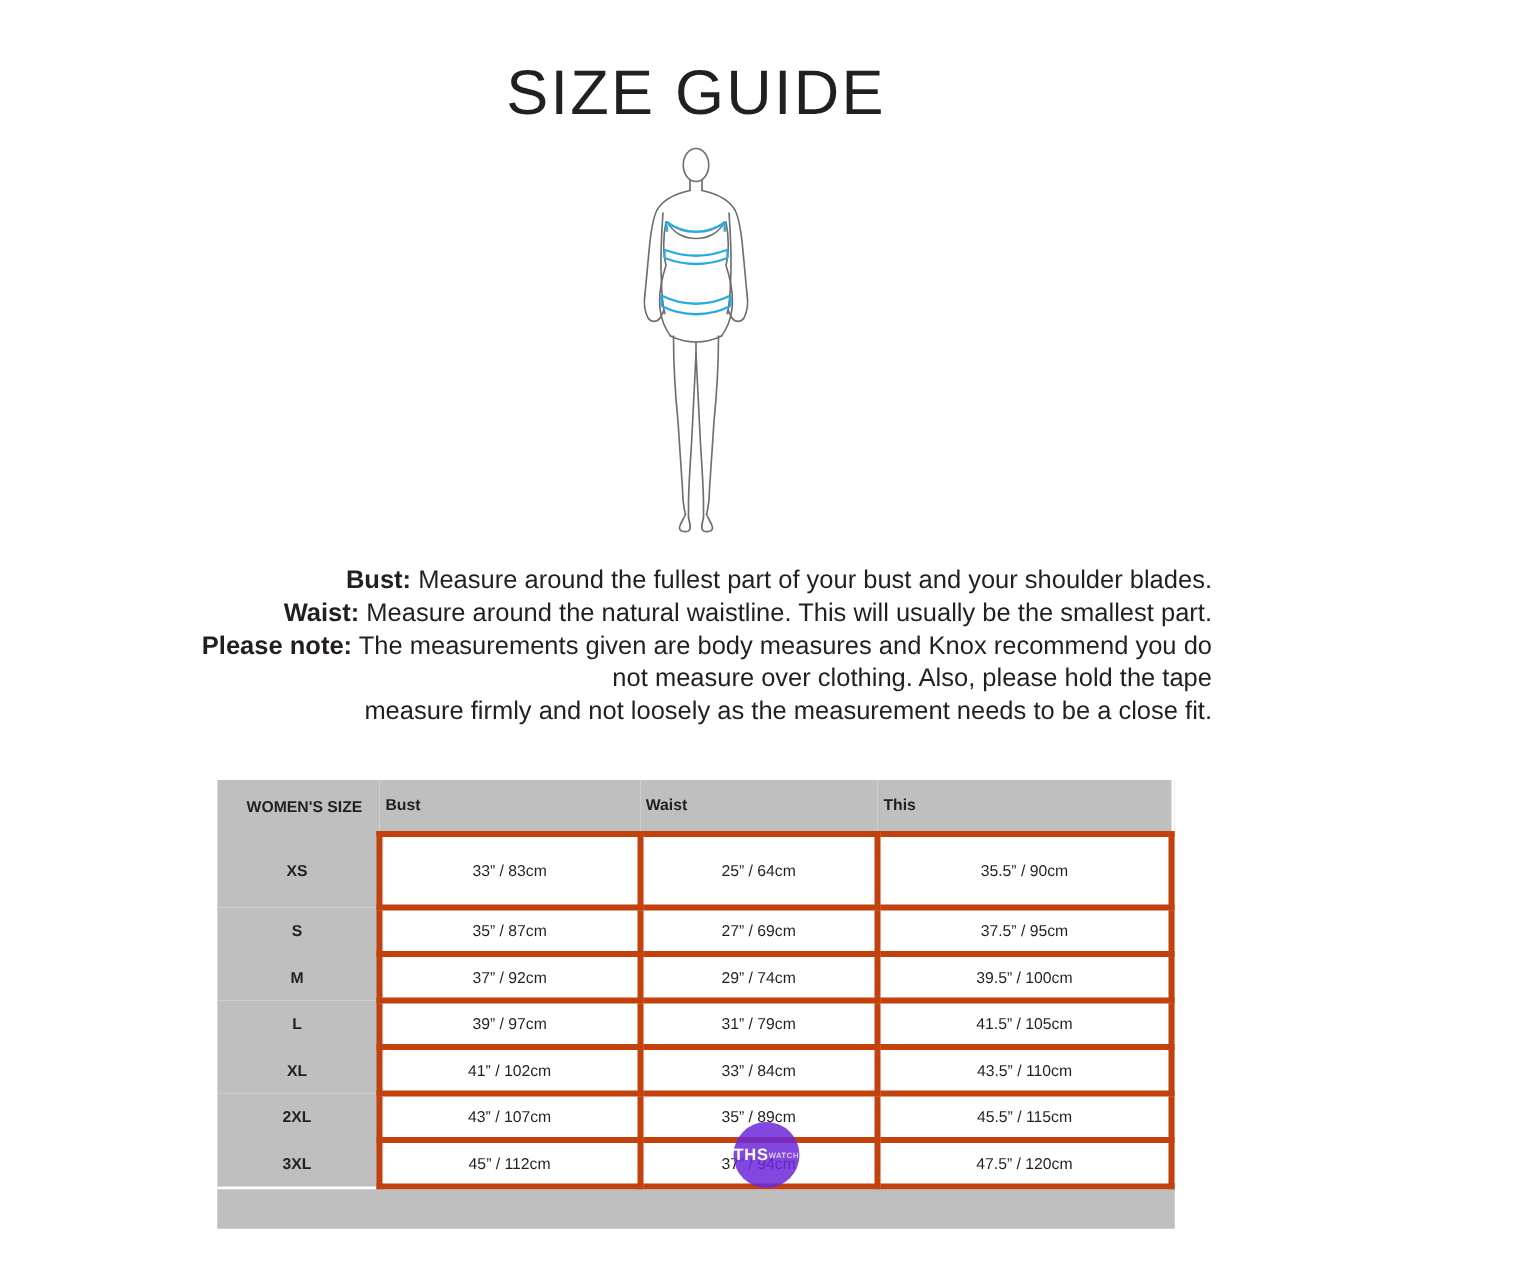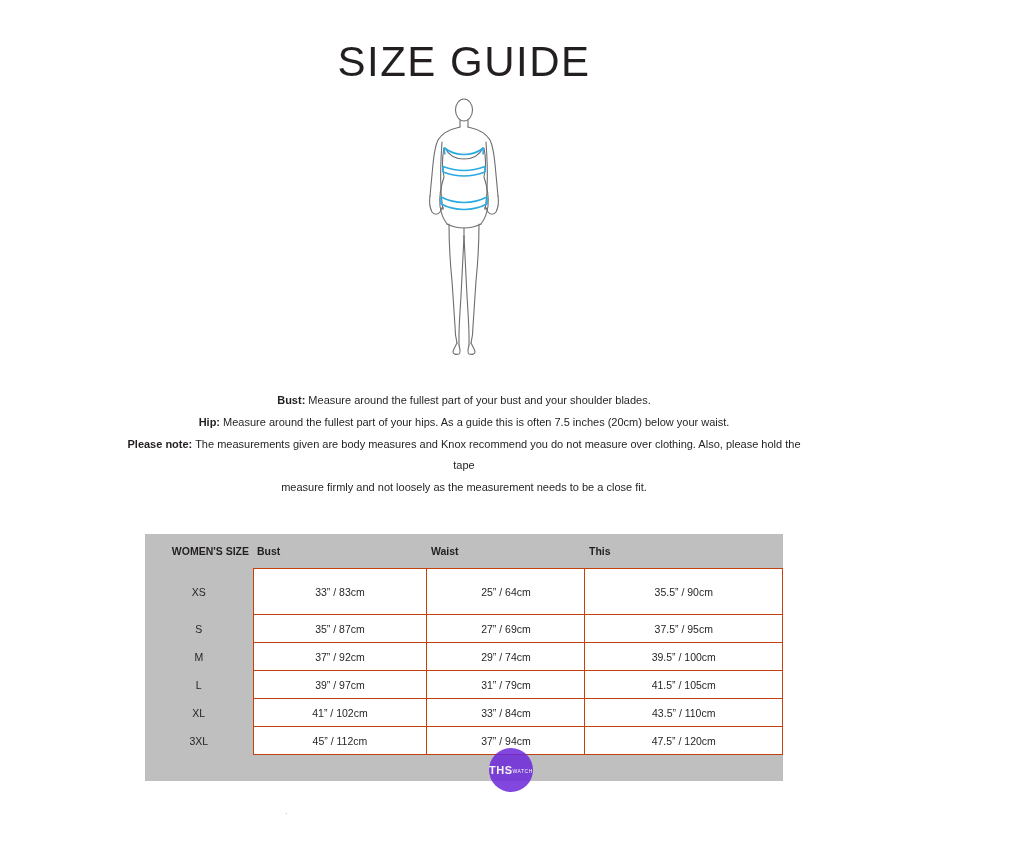--- a/index.html
+++ b/index.html
@@ -39,24 +39,23 @@
     justify-content: center;
     margin-top: 10px;
     height: 280px;
   }
   .figure-wrap svg {
     display: block;
   }
 
   
   .notes {
-    margin-top: 14px;
     padding: 0 120px;
-    text-align: center;
-    font-size: 11px;
+    text-align: right;
+    font-size: 17px;
     line-height: 21px;
     color: #231f20;
   }
   .notes p {
     margin: 0 0 1px 0;
   }
   .notes b {
     font-weight: bold;
   }
 
@@ -73,36 +72,36 @@
   table.size-table thead th {
     background: #bfbfbf;
     color: #231f20;
     font-size: 10.5px;
     font-weight: bold;
     padding: 11px 4px;
     text-align: left;
     border: none;
   }
   table.size-table thead th.first-col {
-    text-align: right;
+    text-align: center;
     padding-left: 12px;
     width: 92px;
   }
   table.size-table tbody td {
     font-size: 10.5px;
     text-align: center;
     padding: 5px 4px;
-    border: 1px solid #c2410c;
+    border: 4px solid #c2410c;
     background: #ffffff;
     height: 17px;
   }
   table.size-table tbody td.first-col {
     background: #bfbfbf;
     border: none;
-    font-weight: normal;
+    font-weight: bold;
     text-align: center;
     width: 92px;
     margin-left: 16px;
   }
   table.size-table tbody tr:first-child td {
     padding-top: 14px;
     padding-bottom: 14px;
   }
   .table-bottom-pad {
     height: 26px;
@@ -202,21 +201,21 @@
         <path d="M52 101 L52 108 M98 101 L98 108"></path>
       </g>
     </svg>
   </div>
 
   <div class="notes">
     <p>
       <b>Bust:</b><span> Measure around the fullest part of your bust and your shoulder blades.</span>
     </p>
     <p>
-      <b>Hip:</b><span> Measure around the fullest part of your hips. As a guide this is often 7.5 inches (20cm) below your waist.</span>
+      <b>Waist:</b><span> Measure around the natural waistline. This will usually be the smallest part.</span>
     </p>
     <p>
       <b>Please note:</b><span> The measurements given are body measures and Knox recommend you do not measure over clothing. Also, please hold the tape</span>
     </p>
     <p>measure firmly and not loosely as the measurement needs to be a close fit.</p>
   </div>
 
   <div class="table-wrap table-shell">
     <table class="size-table">
       <thead>
@@ -252,20 +251,26 @@
           <td>31” / 79cm</td>
           <td>41.5” / 105cm</td>
         </tr>
         <tr>
           <td class="first-col">XL</td>
           <td>41” / 102cm</td>
           <td>33” / 84cm</td>
           <td>43.5” / 110cm</td>
         </tr>
         <tr>
+          <td class="first-col">2XL</td>
+          <td>43” / 107cm</td>
+          <td>35” / 89cm</td>
+          <td>45.5” / 115cm</td>
+        </tr>
+        <tr>
           <td class="first-col">3XL</td>
           <td>45” / 112cm</td>
           <td>37” / 94cm</td>
           <td>47.5” / 120cm</td>
         </tr>
       </tbody>
     </table>
     <div class="table-bottom-pad"></div>
   </div>
 

